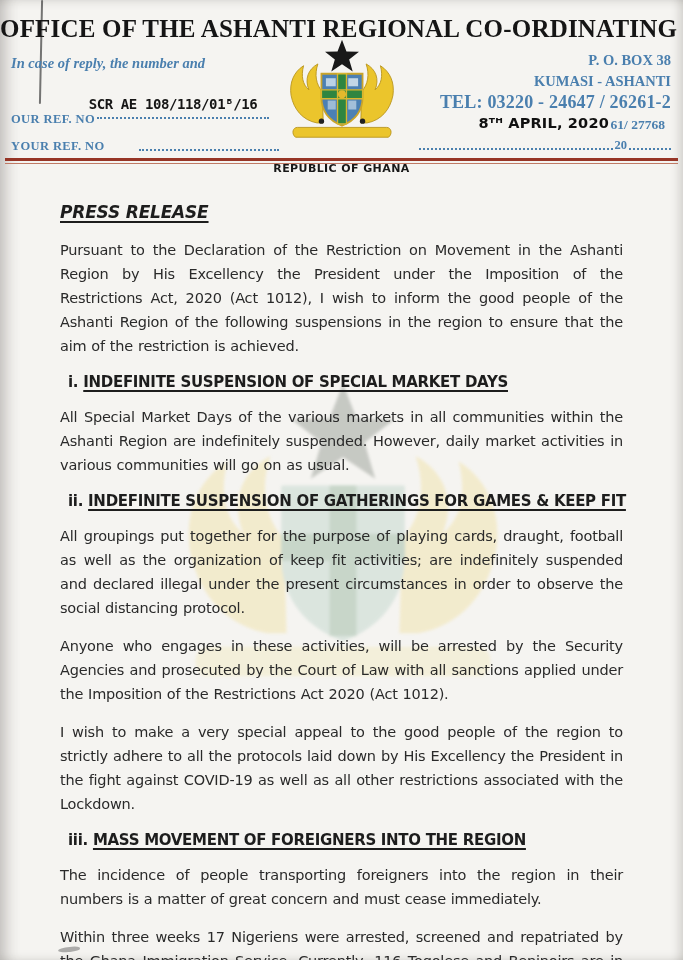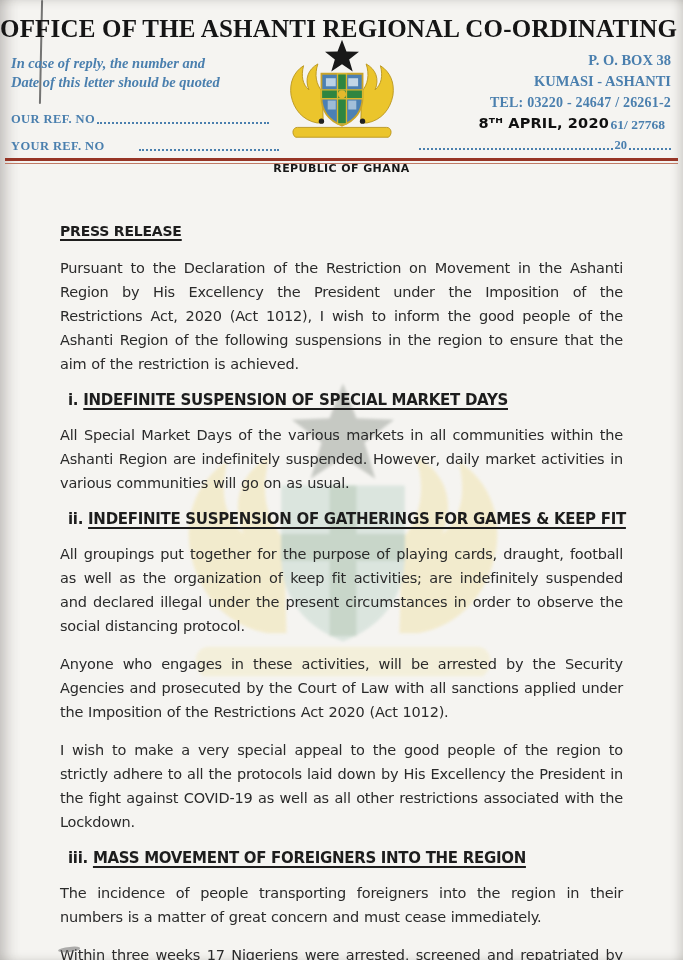--- a/index.html
+++ b/index.html
@@ -46,37 +46,37 @@
     font-family: "DejaVu Sans Mono", "DejaVu Sans", monospace;
     font-weight: 700; font-size: 14px; color: #161616;
     letter-spacing: -0.4px; white-space: nowrap;
   }
   .ref-line {
     position: absolute; left: 11px; display: flex; align-items: flex-end;
     font-family: "Liberation Serif", "DejaVu Serif", serif;
     font-weight: 700; font-size: 12.5px; letter-spacing: .4px;
   }
   .ref-line .dots { flex: 1 1 auto; border-bottom: 2px dotted #4a7fae; margin: 0 0 3px 2px; }
-  .our-ref  { top: 112px; width: 258px; }
+  .our-ref  { top: 112px; width: 258px; align-items: center; }
   .your-ref { top: 139px; width: 268px; gap: 32px; }
 
   .crest { position: absolute; top: 38px; left: 50%; transform: translateX(-50%); width: 152px; text-align: center; }
   .crest-caption {
     margin-top: 2px;
     font-family: "DejaVu Sans", sans-serif; font-weight: 700;
     font-size: 11px; letter-spacing: .4px; color: #181818; white-space: nowrap;
   }
 
   .contact {
     position: absolute; top: 50px; right: 12px; width: 252px;
     text-align: right;
     font-family: "Liberation Serif", "DejaVu Serif", serif;
     font-weight: 700; font-size: 14.5px; line-height: 21px;
   }
-  .contact .tel { font-size: 14px; letter-spacing: .2px; white-space: nowrap; }
+  .contact .tel { font-size: 18px; letter-spacing: .2px; white-space: nowrap; }
   .stamp-row { position: relative; height: 22px; }
   .fax-fragment { position: absolute; right: 6px; top: 1px; font-size: 13.5px; }
   .date-stamp {
     position: absolute; right: 62px; top: 0;
     font-family: "DejaVu Sans", sans-serif; font-weight: 700;
     font-size: 14.5px; color: #101010; letter-spacing: .2px; white-space: nowrap; text-align: center;
   }
   .year-row { display: flex; height: 18px; font-size: 12.5px; }
   .year-row .dots { flex: 1 1 auto; border-bottom: 2px dotted #4a7fae; margin-bottom: 3px; }
   .year-row .tail { flex: 0 0 42px; border-bottom: 2px dotted #4a7fae; margin-bottom: 3px; }
@@ -91,23 +91,23 @@
   .watermark {
     position: absolute; left: 128px; top: 378px; width: 430px; z-index: 0;
     opacity: .30; filter: blur(1.6px) saturate(.55) brightness(1.1);
     pointer-events: none;
   }
   .watermark svg { width: 100%; height: auto; }
 
   
   .content { position: relative; z-index: 1; padding: 0 60px 0 60px; }
   .press-heading {
-    margin-top: 57px; display: inline-block;
-    font-weight: 700; font-size: 14px; letter-spacing: -0.2px; color: #1d1d1d;
-    text-decoration: underline; text-decoration-thickness: 2px; text-underline-offset: 3px;
+    margin-top: 36px; display: inline-block;
+    font-weight: 700; font-size: 17px; letter-spacing: -0.2px; color: #1d1d1d;
+    text-decoration: underline; text-decoration-thickness: 2px; text-underline-offset: 3px; font-style: italic;
   }
   .para {
     margin-top: 14px; margin-bottom: 9px;
     font-size: 14.5px; line-height: 24px; letter-spacing: -0.2px; word-spacing: .5px;
     text-align: justify; color: #2a2a2a;
   }
   .intro { margin-top: 16px; }
   .sec-heading { margin: 14px 8px 9px; white-space: nowrap; }
   .sec-num { font-weight: 700; font-size: 15px; letter-spacing: -0.3px; color: #1d1d1d; margin-right: 5px; }
   .sec-title {
@@ -137,23 +137,23 @@
     </svg>
   </div>
 
   <div class="hdr">
     <div class="pen-mark"></div>
 
     <div class="title">OFFICE OF THE ASHANTI REGIONAL CO-ORDINATING COUNCIL</div>
 
     <div class="reply-note blue">
       <div>In case of reply, the number and</div>
-      <div>Date of this letter should be quoted</div>
-    </div>
-
+    </div>
+
+    <div class="scr-ref">SCR AE 108/118/01ᴮ/16</div>
 
     <div class="ref-line our-ref blue">
       <span>OUR REF. NO</span>
       <span class="dots"></span>
     </div>
 
     <div class="ref-line your-ref blue">
       <span>YOUR REF. NO</span>
       <span class="dots"></span>
     </div>

